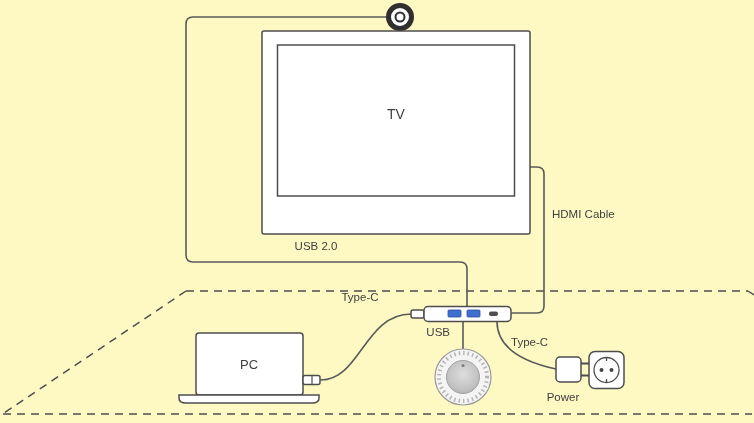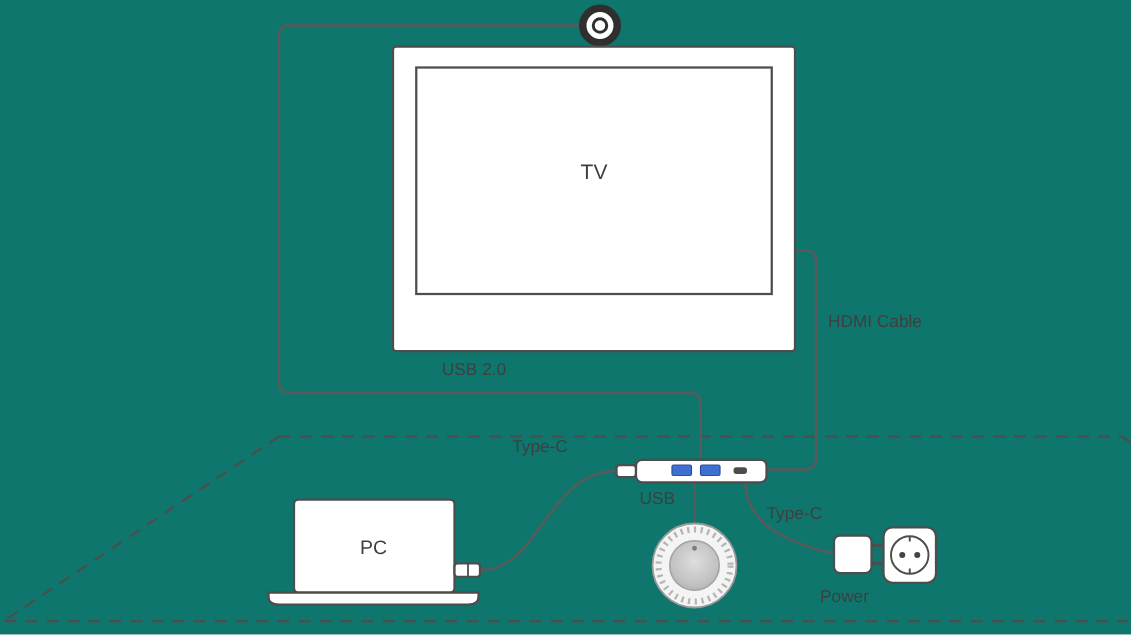--- a/index.html
+++ b/index.html
@@ -1,16 +1,16 @@
 <!DOCTYPE html>
 <html><head>
 <meta charset="utf-8">
 <style>
   html,body{margin:0;padding:0;background:#ffffff;}
-  .canvas{width:754px;height:423px;position:relative;overflow:hidden;background:#0f766e;}
+  .canvas{width:754px;height:423px;position:relative;overflow:hidden;background:#fef9c3;}
   svg{display:block;}
   text{font-family:"Liberation Sans", sans-serif; fill:#3f3f3f;}
   .lbl{font-size:11.5px;}
   .lbl-lg{font-size:14px;}
   .lbl-md{font-size:13px;}
   .stroke-fill{stroke:#4d4d4d;stroke-width:1.5;fill:#ffffff;}
   .cable{stroke:#5a5a5a;stroke-width:1.6;fill:none;stroke-linecap:round;}
   .dash{stroke:#4d4d4d;stroke-width:1.5;fill:none;stroke-dasharray:8 6;}
 </style>
 </head>

